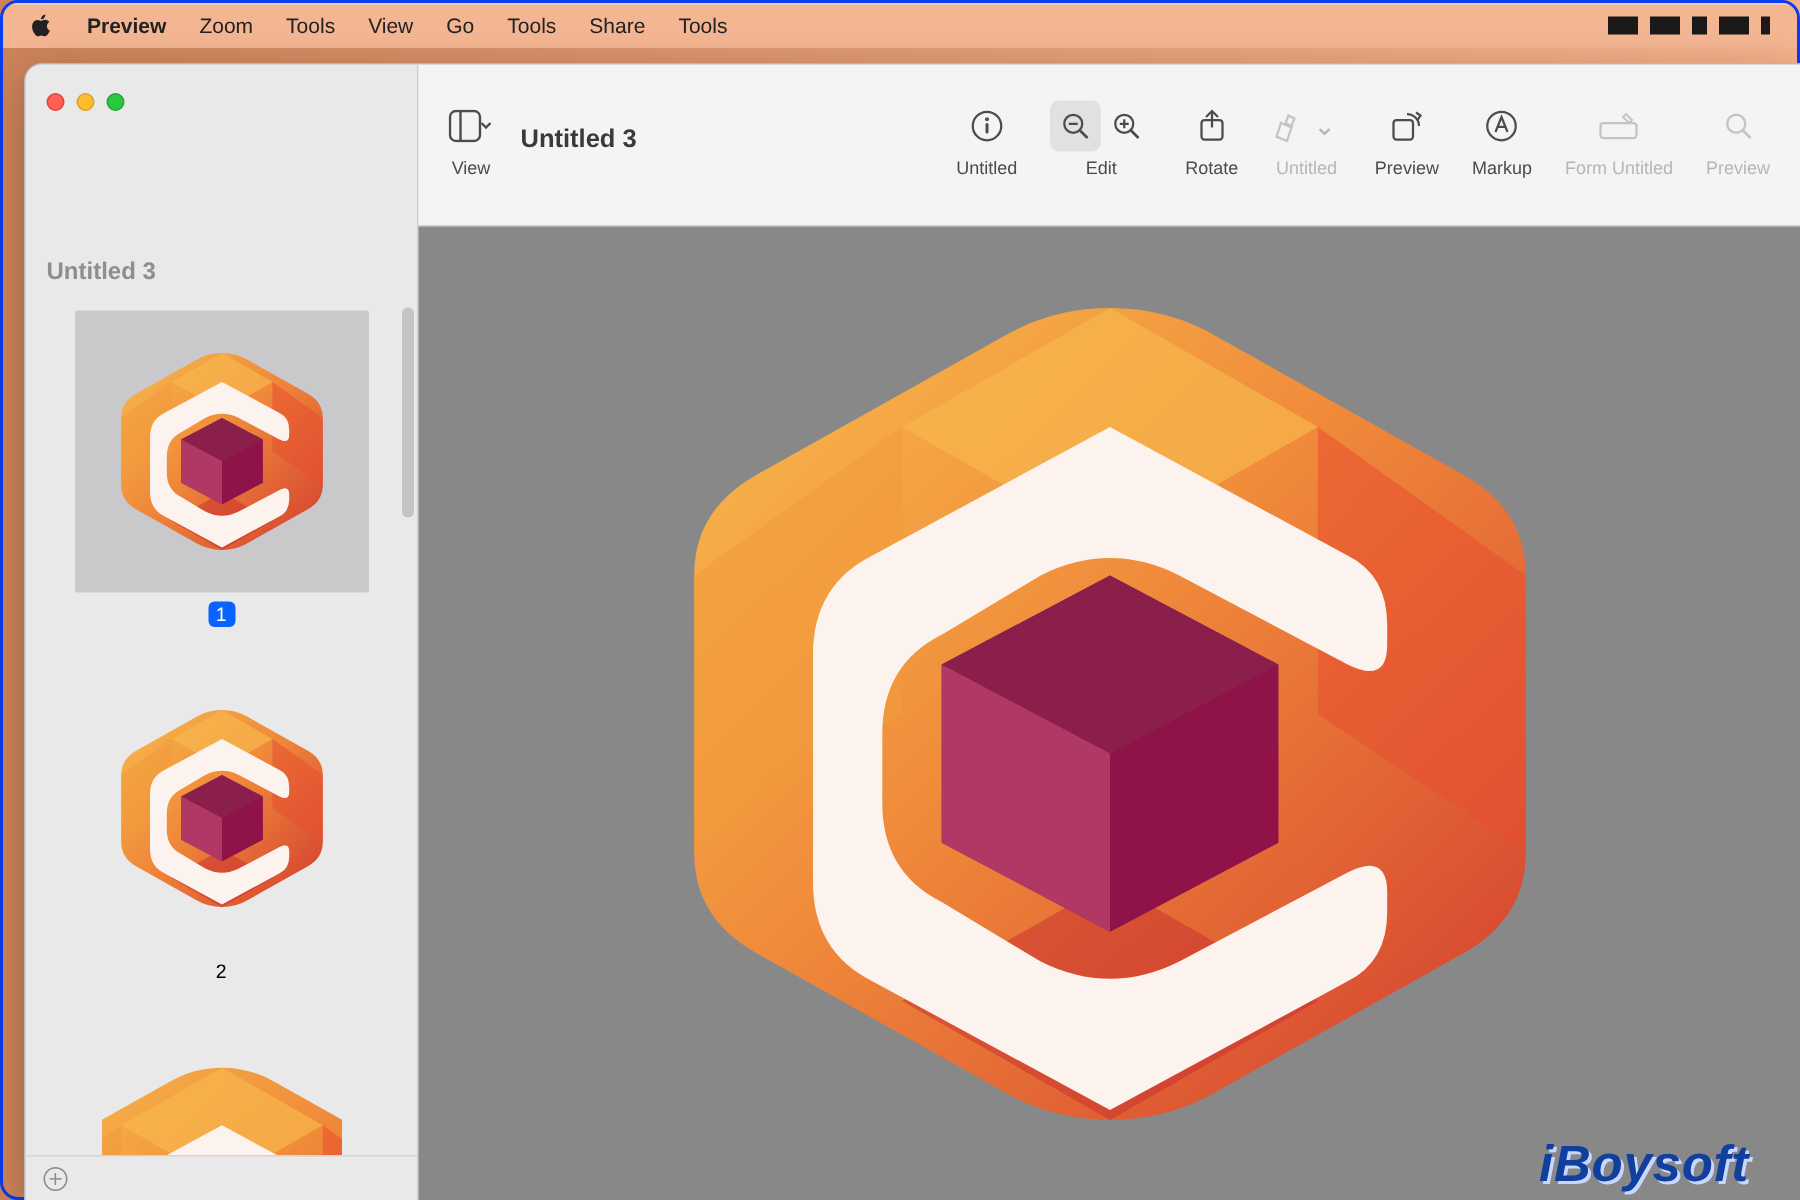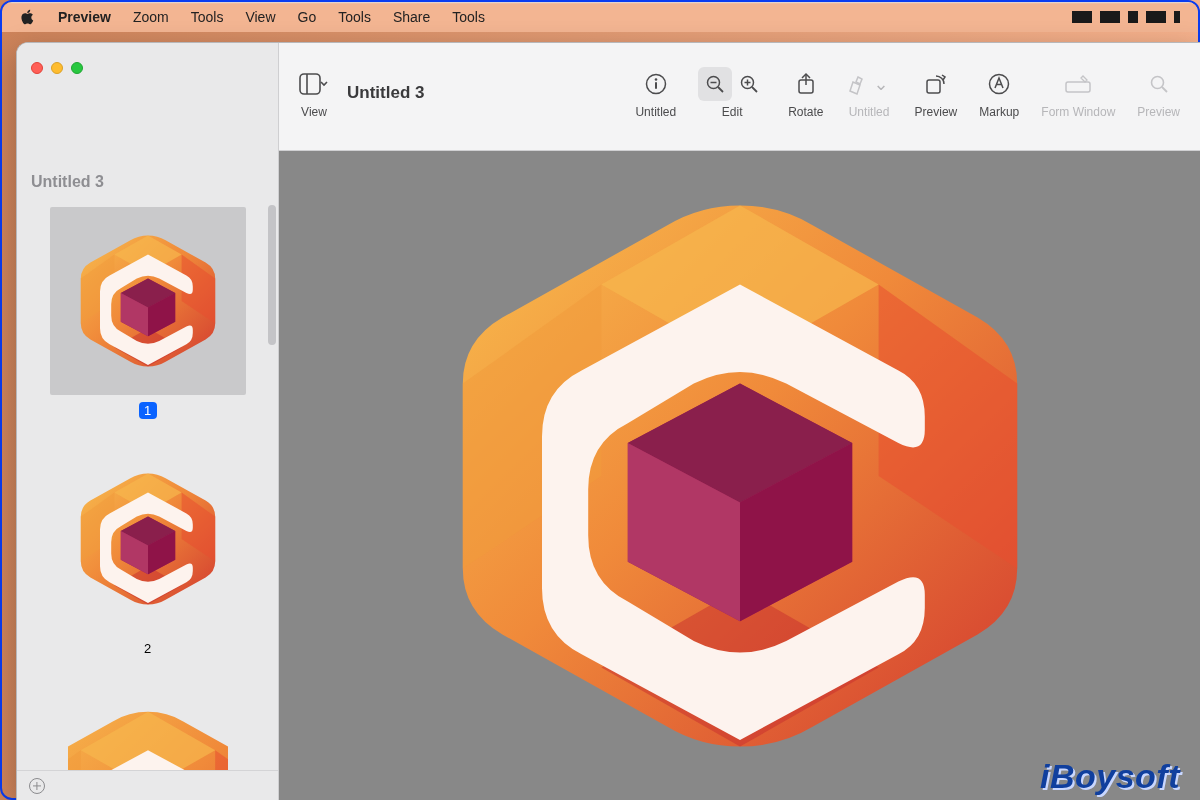--- a/index.html
+++ b/index.html
@@ -59,21 +59,21 @@
   .tgroup { display: flex; align-items: flex-end; gap: 22px; }
   .highlight-split { display:flex; align-items:center; gap:2px; }
   .highlight-split .chev { font-size:18px; color:#b6b6b9; padding:4px 4px; }
   .zoom-pair { display:flex; gap:0; }
   .zoom-pair .ico.box { width:34px; height:34px; display:flex; align-items:center; justify-content:center; border-radius:6px; }
   .zoom-pair .ico.box.active { background:#e1e1e3; }
 
   .canvas { flex: 1; background: #888888; display: flex; align-items: center; justify-content: center; position: relative; overflow:hidden; }
   .canvas .hex-wrap { width: 660px; }
 
-  .watermark { position: absolute; right: 20px; bottom: 4px; font-size: 34px; font-weight: 800; font-style: italic; color: #103f9e; text-shadow: 2px 2px 0 #c9d7ff; letter-spacing: .5px; }
+  .watermark { position: absolute; right: 34px; bottom: 4px; font-size: 34px; font-weight: 800; font-style: italic; color: #103f9e; text-shadow: 2px 2px 0 #c9d7ff; letter-spacing: .5px; }
 
   
   .hex-wrap { aspect-ratio: 1/1; position:relative; }
   .hex-wrap svg { width:100%; height:100%; display:block; }
 </style>
 </head>
 <body>
 
 <svg width="0" height="0" style="position:absolute">
   <defs>
@@ -311,21 +311,21 @@
             <span>Markup</span>
           </div>
 
           <div class="tool disabled">
             <div class="ico">
                 <svg width="26" height="20" viewBox="0 0 26 20">
                   <rect x="1" y="8" width="24" height="10" rx="2" fill="none" stroke="#c4c4c7" stroke-width="1.5"></rect>
                   <path d="M18 2 l4 4 -2 2 -4-4z" fill="none" stroke="#c4c4c7" stroke-width="1.3"></path>
                 </svg>
               </div>
-            <span>Form Window</span>
+            <span>Form Untitled</span>
           </div>
 
           <div class="tool disabled">
             <div class="ico">
                 <svg width="20" height="20" viewBox="0 0 20 20">
                   <circle cx="8.5" cy="8.5" r="6" fill="none" stroke="#c4c4c7" stroke-width="1.6"></circle>
                   <line x1="13" y1="13" x2="18" y2="18" stroke="#c4c4c7" stroke-width="1.8"></line>
                 </svg>
               </div>
             <span>Preview</span>

